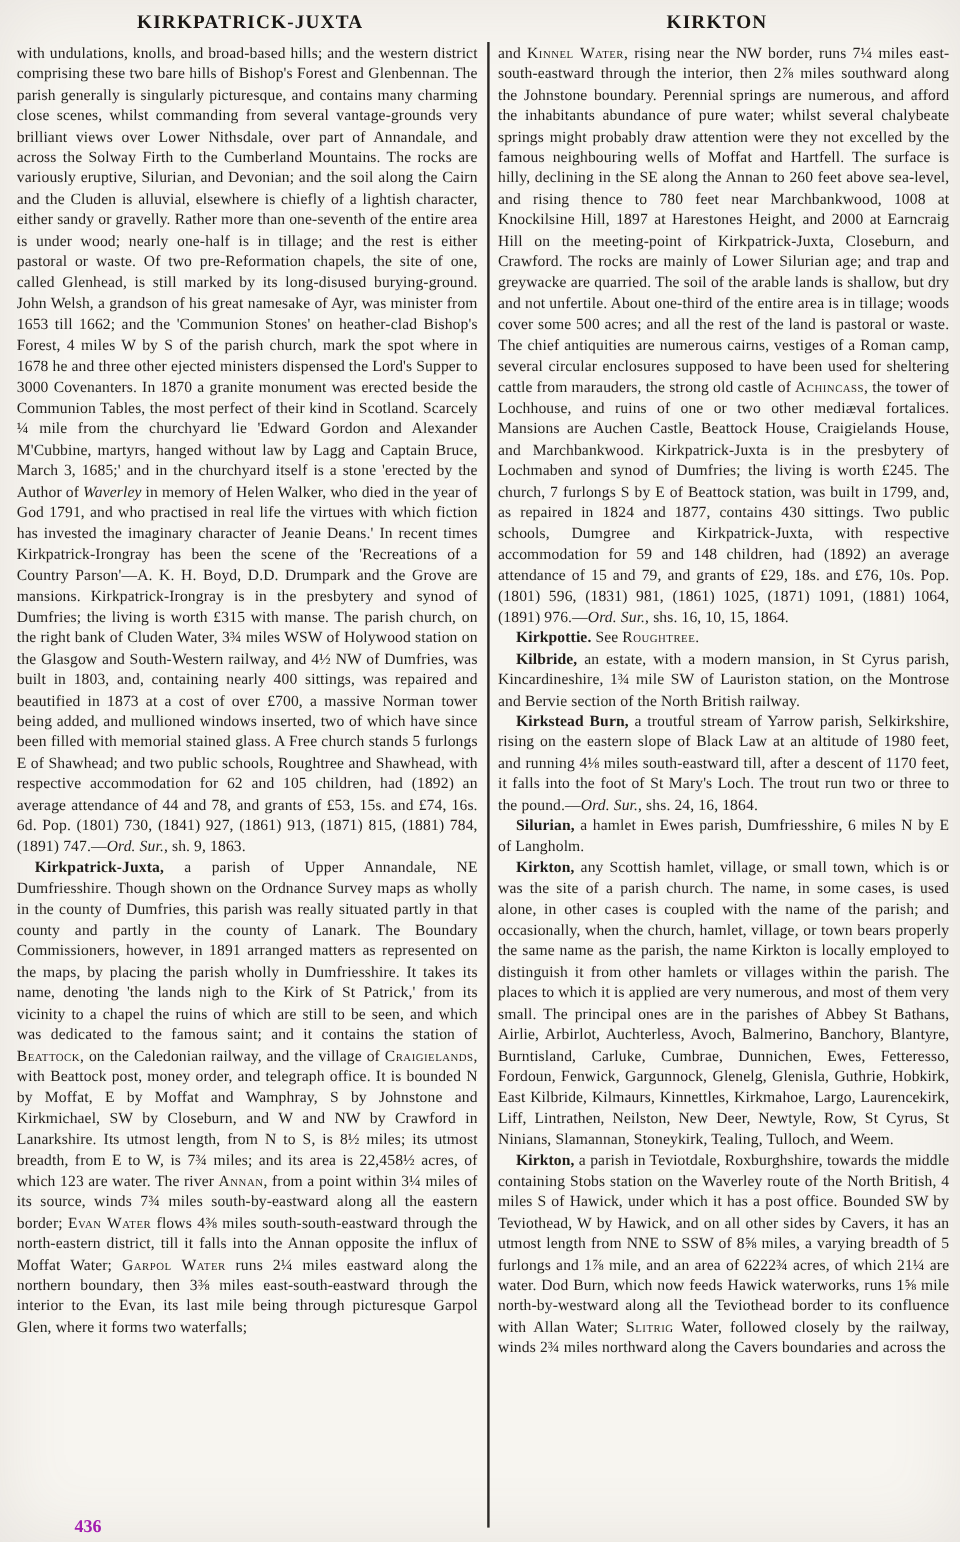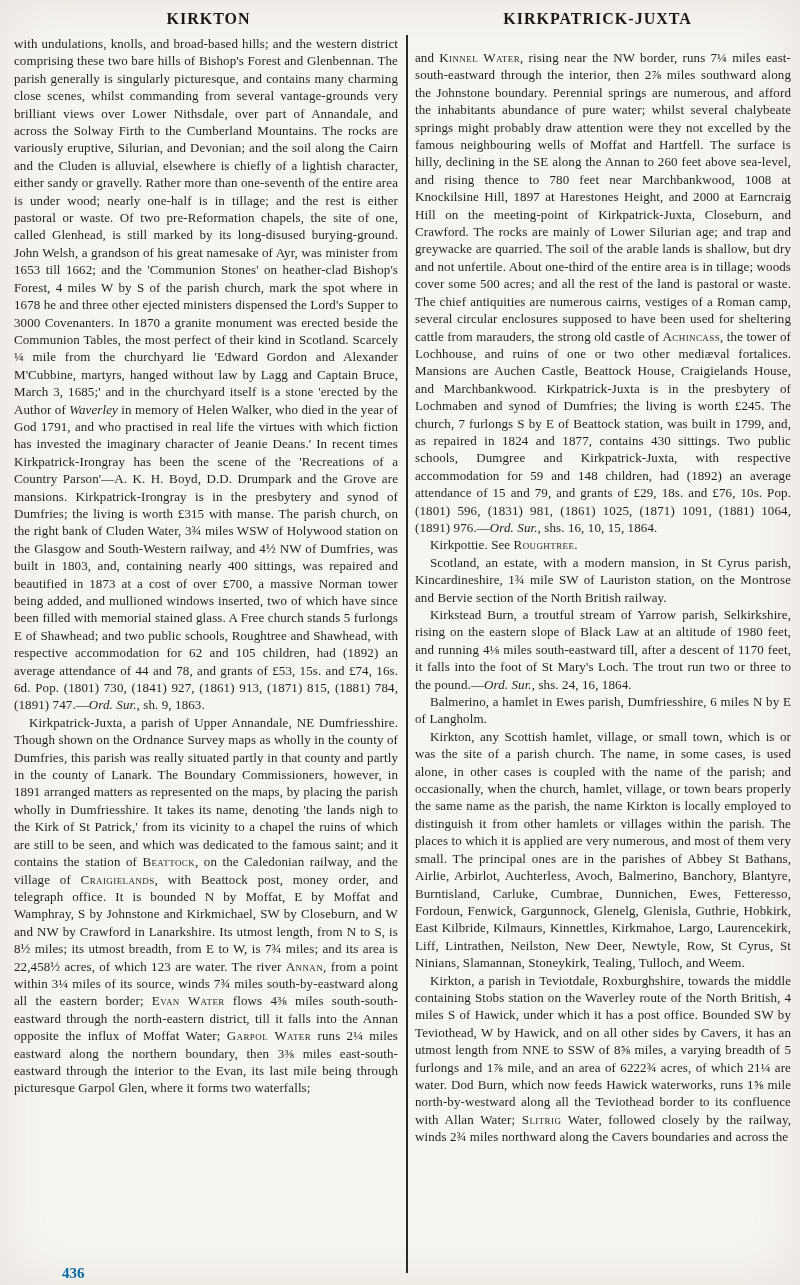--- a/index.html
+++ b/index.html
@@ -42,62 +42,62 @@
     align-items: stretch;
   }
   .col {
     text-align: justify;
     font-size: 13px;
     line-height: 17.4px;
     overflow: hidden;
     letter-spacing: 0.1px;
   }
   .col-left  { width: 384px; }
-  .col-right { width: 376px; margin-top: 14px; }
+  .col-right { width: 376px; }
   .divider {
     width: 2px;
     background: #2c2a27;
     margin: 0 7px 0 8px;
     flex: 0 0 auto;
   }
   p.para {
     margin: 0;
     padding: 0;
   }
   p.para.indent { text-indent: 15px; }
-  .b  { font-weight: normal; }
+  .b  { font-weight: bold; }
   .i  { font-style: italic; }
   .sc { font-variant: small-caps; letter-spacing: 0.4px; }
   .page-number {
     position: absolute;
     left: 62px;
     bottom: 3px;
     font-weight: bold;
     font-size: 15px;
-    color: #0369a1;
+    color: #a21caf;
   }
 </style>
 </head>
 <body>
 
 <div class="page">
   <div class="running-heads">
+    <div class="running-head">KIRKPATRICK-JUXTA</div>
     <div class="running-head">KIRKTON</div>
-    <div class="running-head">KIRKPATRICK-JUXTA</div>
   </div>
   <div class="columns">
     <div class="col col-left">
         <p class="para"><span>with undulations, knolls, and broad-based hills; and the western district comprising these two bare hills of Bishop's Forest and Glenbennan.  The parish generally is singularly picturesque, and contains many charming close scenes, whilst commanding from several vantage-grounds very brilliant views over Lower Nithsdale, over part of Annandale, and across the Solway Firth to the Cumberland Mountains.  The rocks are variously eruptive, Silurian, and Devonian; and the soil along the Cairn and the Cluden is alluvial, elsewhere is chiefly of a lightish character, either sandy or gravelly.  Rather more than one-seventh of the entire area is under wood; nearly one-half is in tillage; and the rest is either pastoral or waste.  Of two pre-Reformation chapels, the site of one, called Glenhead, is still marked by its long-disused burying-ground.  John Welsh, a grandson of his great namesake of Ayr, was minister from 1653 till 1662; and the 'Communion Stones' on heather-clad Bishop's Forest, 4 miles W by S of the parish church, mark the spot where in 1678 he and three other ejected ministers dispensed the Lord's Supper to 3000 Covenanters.  In 1870 a granite monument was erected beside the Communion Tables, the most perfect of their kind in Scotland.  Scarcely ¼ mile from the churchyard lie 'Edward Gordon and Alexander M'Cubbine, martyrs, hanged without law by Lagg and Captain Bruce, March 3, 1685;' and in the churchyard itself is a stone 'erected by the Author of </span><span class="i">Waverley</span><span> in memory of Helen Walker, who died in the year of God 1791, and who practised in real life the virtues with which fiction has invested the imaginary character of Jeanie Deans.'  In recent times Kirkpatrick-Irongray has been the scene of the 'Recreations of a Country Parson'—A. K. H. Boyd, D.D.  Drumpark and the Grove are mansions.  Kirkpatrick-Irongray is in the presbytery and synod of Dumfries; the living is worth £315 with manse.  The parish church, on the right bank of Cluden Water, 3¾ miles WSW of Holywood station on the Glasgow and South-Western railway, and 4½ NW of Dumfries, was built in 1803, and, containing nearly 400 sittings, was repaired and beautified in 1873 at a cost of over £700, a massive Norman tower being added, and mullioned windows inserted, two of which have since been filled with memorial stained glass.  A Free church stands 5 furlongs E of Shawhead; and two public schools, Roughtree and Shawhead, with respective accommodation for 62 and 105 children, had (1892) an average attendance of 44 and 78, and grants of £53, 15s. and £74, 16s. 6d.  Pop. (1801) 730, (1841) 927, (1861) 913, (1871) 815, (1881) 784, (1891) 747.—</span><span class="i">Ord. Sur.</span><span>, sh. 9, 1863.</span></p>
         <p class="para indent"><span class="b">Kirkpatrick-Juxta,</span><span> a parish of Upper Annandale, NE Dumfriesshire.  Though shown on the Ordnance Survey maps as wholly in the county of Dumfries, this parish was really situated partly in that county and partly in the county of Lanark.  The Boundary Commissioners, however, in 1891 arranged matters as represented on the maps, by placing the parish wholly in Dumfriesshire.  It takes its name, denoting 'the lands nigh to the Kirk of St Patrick,' from its vicinity to a chapel the ruins of which are still to be seen, and which was dedicated to the famous saint; and it contains the station of </span><span class="sc">Beattock</span><span>, on the Caledonian railway, and the village of </span><span class="sc">Craigielands</span><span>, with Beattock post, money order, and telegraph office.  It is bounded N by Moffat, E by Moffat and Wamphray, S by Johnstone and Kirkmichael, SW by Closeburn, and W and NW by Crawford in Lanarkshire.  Its utmost length, from N to S, is 8½ miles; its utmost breadth, from E to W, is 7¾ miles; and its area is 22,458½ acres, of which 123 are water.  The river </span><span class="sc">Annan</span><span>, from a point within 3¼ miles of its source, winds 7¾ miles south-by-eastward along all the eastern border; </span><span class="sc">Evan Water</span><span> flows 4⅜ miles south-south-eastward through the north-eastern district, till it falls into the Annan opposite the influx of Moffat Water; </span><span class="sc">Garpol Water</span><span> runs 2¼ miles eastward along the northern boundary, then 3⅜ miles east-south-eastward through the interior to the Evan, its last mile being through picturesque Garpol Glen, where it forms two waterfalls;</span></p>
       </div>
     <div class="divider"></div>
     <div class="col col-right">
         <p class="para"><span>and </span><span class="sc">Kinnel Water</span><span>, rising near the NW border, runs 7¼ miles east-south-eastward through the interior, then 2⅞ miles southward along the Johnstone boundary.  Perennial springs are numerous, and afford the inhabitants abundance of pure water; whilst several chalybeate springs might probably draw attention were they not excelled by the famous neighbouring wells of Moffat and Hartfell.  The surface is hilly, declining in the SE along the Annan to 260 feet above sea-level, and rising thence to 780 feet near Marchbankwood, 1008 at Knockilsine Hill, 1897 at Harestones Height, and 2000 at Earncraig Hill on the meeting-point of Kirkpatrick-Juxta, Closeburn, and Crawford.  The rocks are mainly of Lower Silurian age; and trap and greywacke are quarried.  The soil of the arable lands is shallow, but dry and not unfertile.  About one-third of the entire area is in tillage; woods cover some 500 acres; and all the rest of the land is pastoral or waste.  The chief antiquities are numerous cairns, vestiges of a Roman camp, several circular enclosures supposed to have been used for sheltering cattle from marauders, the strong old castle of </span><span class="sc">Achincass</span><span>, the tower of Lochhouse, and ruins of one or two other mediæval fortalices.  Mansions are Auchen Castle, Beattock House, Craigielands House, and Marchbankwood.  Kirkpatrick-Juxta is in the presbytery of Lochmaben and synod of Dumfries; the living is worth £245.  The church, 7 furlongs S by E of Beattock station, was built in 1799, and, as repaired in 1824 and 1877, contains 430 sittings.  Two public schools, Dumgree and Kirkpatrick-Juxta, with respective accommodation for 59 and 148 children, had (1892) an average attendance of 15 and 79, and grants of £29, 18s. and £76, 10s.  Pop. (1801) 596, (1831) 981, (1861) 1025, (1871) 1091, (1881) 1064, (1891) 976.—</span><span class="i">Ord. Sur.</span><span>, shs. 16, 10, 15, 1864.</span></p>
         <p class="para indent"><span class="b">Kirkpottie.</span><span>  See </span><span class="sc">Roughtree</span><span>.</span></p>
-        <p class="para indent"><span class="b">Scotland,</span><span> an estate, with a modern mansion, in St Cyrus parish, Kincardineshire, 1¾ mile SW of Lauriston station, on the Montrose and Bervie section of the North British railway.</span></p>
+        <p class="para indent"><span class="b">Kilbride,</span><span> an estate, with a modern mansion, in St Cyrus parish, Kincardineshire, 1¾ mile SW of Lauriston station, on the Montrose and Bervie section of the North British railway.</span></p>
         <p class="para indent"><span class="b">Kirkstead Burn,</span><span> a troutful stream of Yarrow parish, Selkirkshire, rising on the eastern slope of Black Law at an altitude of 1980 feet, and running 4⅛ miles south-eastward till, after a descent of 1170 feet, it falls into the foot of St Mary's Loch.  The trout run two or three to the pound.—</span><span class="i">Ord. Sur.</span><span>, shs. 24, 16, 1864.</span></p>
-        <p class="para indent"><span class="b">Balmerino,</span><span> a hamlet in Ewes parish, Dumfriesshire, 6 miles N by E of Langholm.</span></p>
+        <p class="para indent"><span class="b">Silurian,</span><span> a hamlet in Ewes parish, Dumfriesshire, 6 miles N by E of Langholm.</span></p>
         <p class="para indent"><span class="b">Kirkton,</span><span> any Scottish hamlet, village, or small town, which is or was the site of a parish church.  The name, in some cases, is used alone, in other cases is coupled with the name of the parish; and occasionally, when the church, hamlet, village, or town bears properly the same name as the parish, the name Kirkton is locally employed to distinguish it from other hamlets or villages within the parish.  The places to which it is applied are very numerous, and most of them very small.  The principal ones are in the parishes of Abbey St Bathans, Airlie, Arbirlot, Auchterless, Avoch, Balmerino, Banchory, Blantyre, Burntisland, Carluke, Cumbrae, Dunnichen, Ewes, Fetteresso, Fordoun, Fenwick, Gargunnock, Glenelg, Glenisla, Guthrie, Hobkirk, East Kilbride, Kilmaurs, Kinnettles, Kirkmahoe, Largo, Laurencekirk, Liff, Lintrathen, Neilston, New Deer, Newtyle, Row, St Cyrus, St Ninians, Slamannan, Stoneykirk, Tealing, Tulloch, and Weem.</span></p>
         <p class="para indent"><span class="b">Kirkton,</span><span> a parish in Teviotdale, Roxburghshire, towards the middle containing Stobs station on the Waverley route of the North British, 4 miles S of Hawick, under which it has a post office.  Bounded SW by Teviothead, W by Hawick, and on all other sides by Cavers, it has an utmost length from NNE to SSW of 8⅝ miles, a varying breadth of 5 furlongs and 1⅞ mile, and an area of 6222¾ acres, of which 21¼ are water.  Dod Burn, which now feeds Hawick waterworks, runs 1⅝ mile north-by-westward along all the Teviothead border to its confluence with Allan Water; </span><span class="sc">Slitrig</span><span> Water, followed closely by the railway, winds 2¾ miles northward along the Cavers boundaries and across the</span></p>
       </div>
   </div>
   <div class="page-number">436</div>
 </div>
 
 </body></html>

